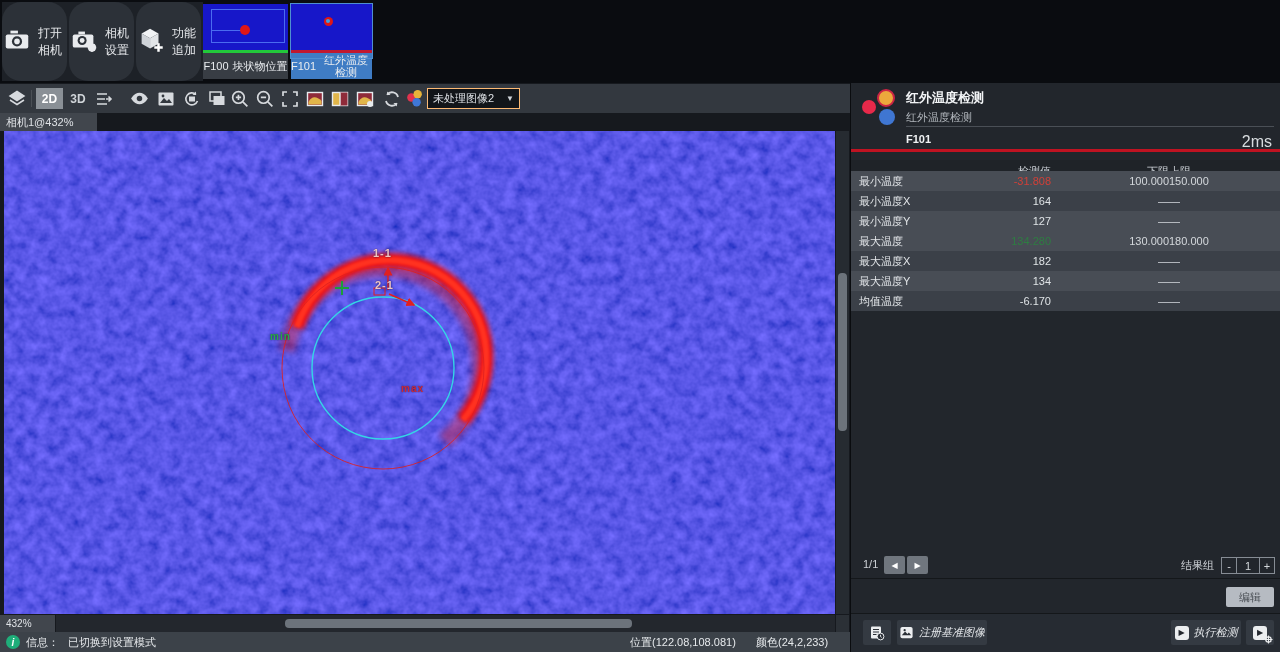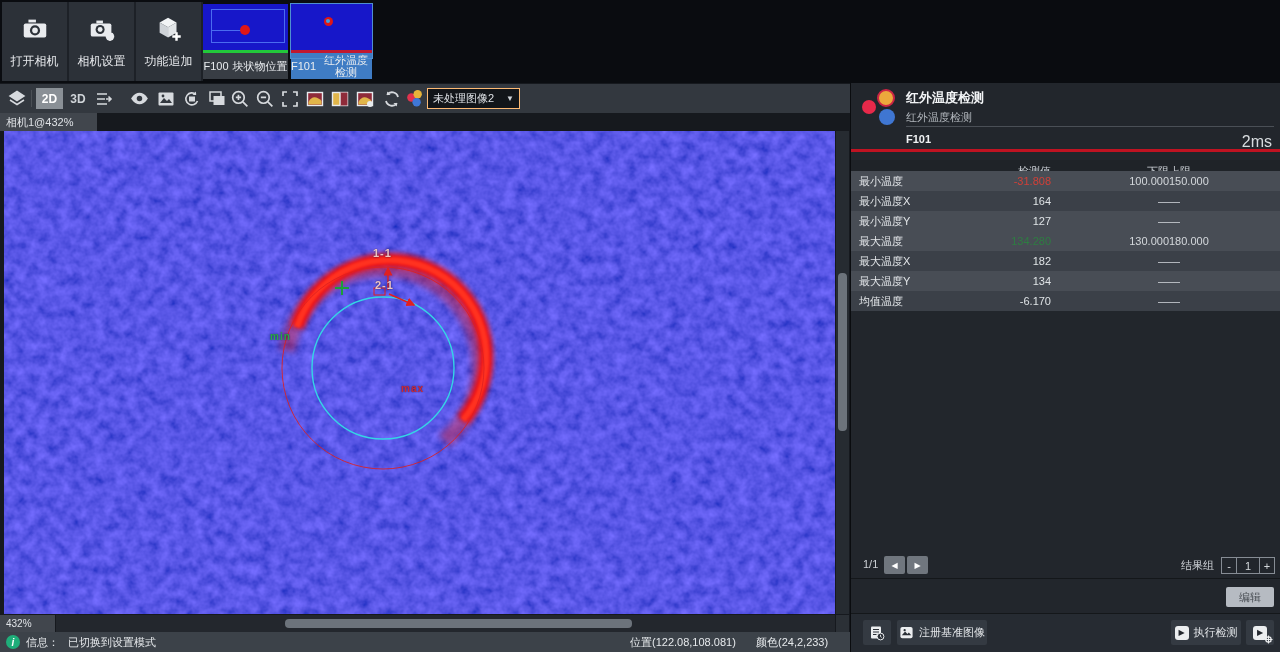--- a/index.html
+++ b/index.html
@@ -4,22 +4,22 @@
 <style>
   * { margin:0; padding:0; box-sizing:border-box; }
   html,body { width:1280px; height:652px; background:#101318; overflow:hidden;
     font-family:"Liberation Sans","DejaVu Sans",sans-serif; }
   .app { position:relative; width:1280px; height:652px; background:#16191e; }
   .abs { position:absolute; }
 
   
   .topbar { left:0; top:0; width:1280px; height:83px; background:#0a0c10; }
   .toolgroup { left:2px; top:2px; width:201px; height:79px; background:#1d2127; display:flex; gap:2px; }
-  .bigbtn { width:65px; height:79px; background:#2c3138; color:#e8eaed; display:flex; flex-direction:column;
-    align-items:center; justify-content:center; gap:6px; font-size:12px; cursor:pointer; }
+  .bigbtn { width:65px; height:79px; background:#2c3138; color:#e8eaed; display:flex; flex-direction:row;
+    align-items:center; justify-content:center; gap:6px; font-size:12px; cursor:pointer;border-radius:19px; }
   .thumb-tile { top:4px; height:54px; cursor:pointer; }
   .thumb-img { position:relative; width:100%; height:49px; background:#1717c9; overflow:hidden; }
   .thumb-label { width:100%; height:26px; font-size:11px; color:#e9ecef; display:flex; align-items:center;
     justify-content:center; gap:4px; background:#383d44; text-align:center; line-height:12px; }
   .tile-f101 { outline:1px solid #4f8fd0; }
   .tile-f101 .thumb-label { background:#3f7cc4; }
   .reddot { position:absolute; border-radius:50%; background:#e01616; }
   .stripe { position:absolute; left:0; right:0; bottom:0; height:3px; }
 
   
@@ -85,21 +85,21 @@
     display:flex; color:#d5d9dd; }
   .stepper div { display:flex; align-items:center; justify-content:center; font-size:11px; }
   .st-minus { width:15px; border-right:1px solid #868c94; cursor:pointer; }
   .st-val { width:22px; }
   .st-plus { flex:1; border-left:1px solid #868c94; cursor:pointer; }
   .p-sep { left:0; width:430px; height:1px; background:#14171a; }
   .editbtn { left:375px; top:504px; width:48px; height:20px; background:#b6bbc2; border-radius:2px;
     color:#4a4f55; font-size:11px; display:flex; align-items:center; justify-content:center; cursor:pointer; }
   .actionbar { left:0; top:531px; width:430px; height:38px; background:#262b32; }
   .abtn { position:absolute; top:6px; height:25px; background:#343a42; border-radius:2px; color:#e2e5e8;
-    font-size:11px; display:flex; align-items:center; justify-content:center; gap:5px; cursor:pointer; }
+    font-size:11px; display:flex; align-items:center; justify-content:center; gap:5px; cursor:pointer;font-style:italic; }
   .whitebox { width:14px; height:14px; background:#eceef0; border-radius:3px; color:#23272d; font-size:8px;
     display:flex; align-items:center; justify-content:center; }
 </style>
 </head>
 <body>
 
 <div class="app">
 
   <div class="abs topbar">
     <div class="abs toolgroup">

